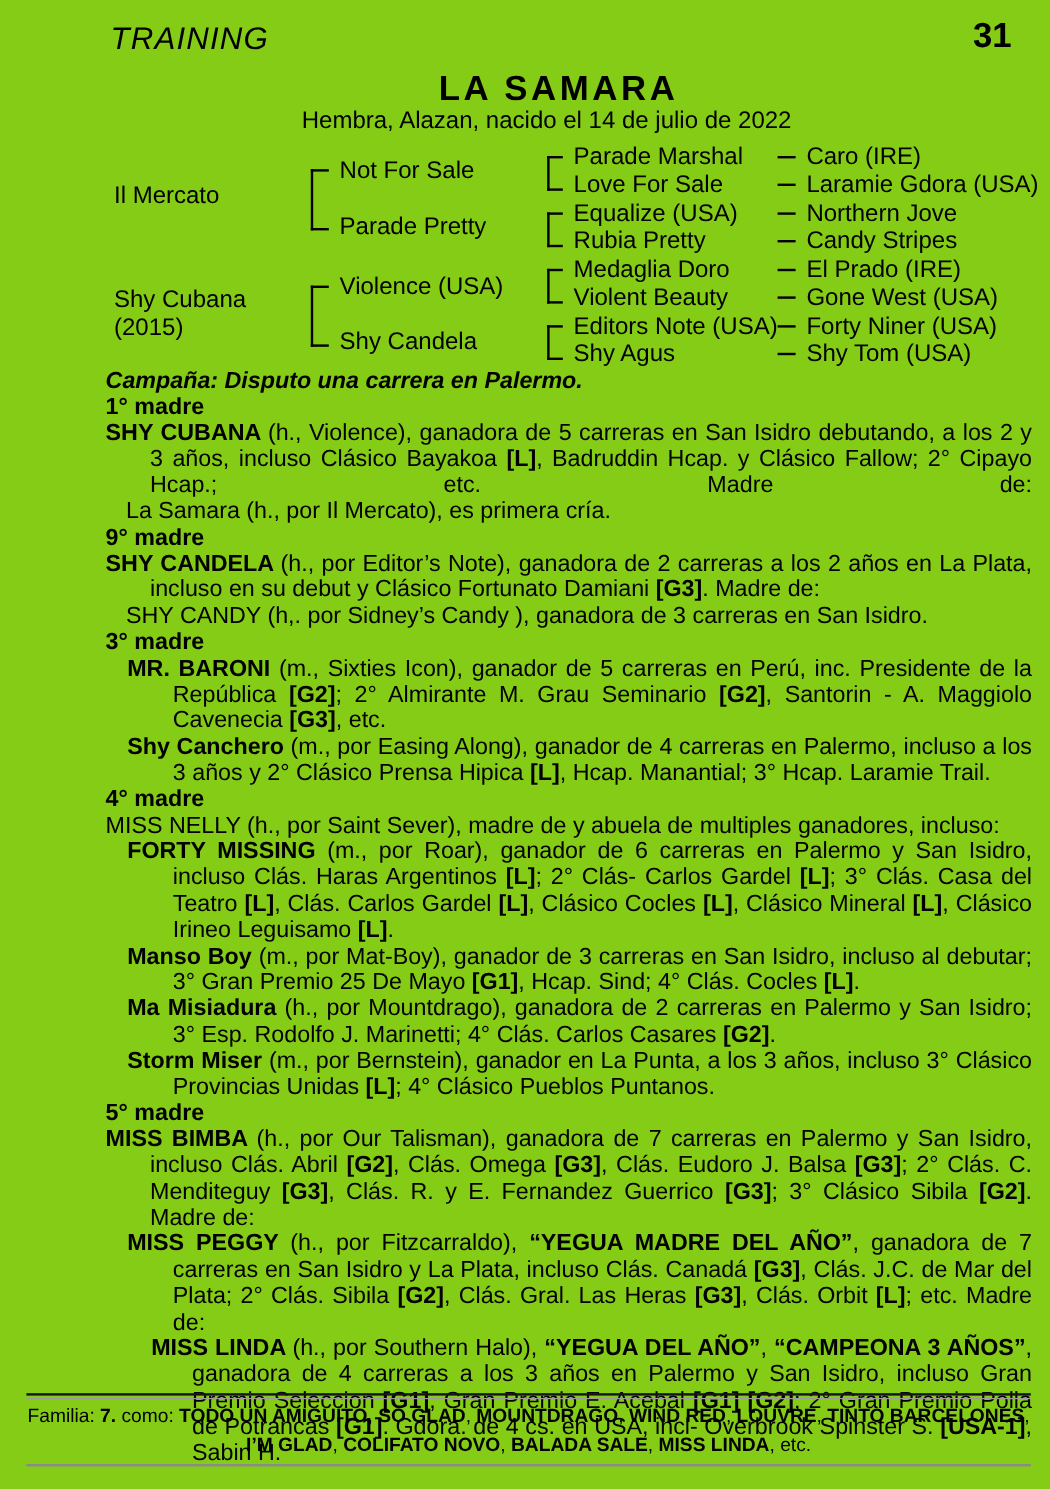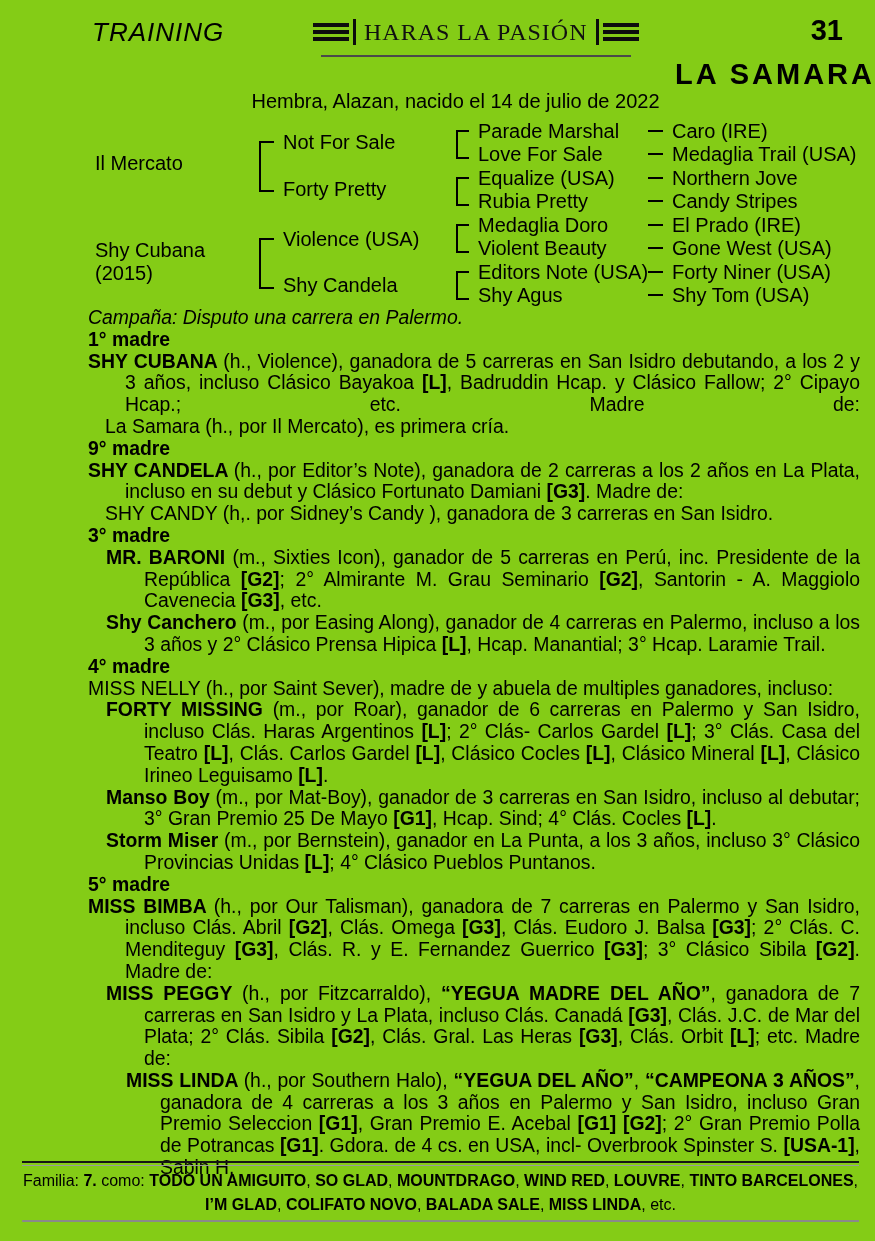--- a/index.html
+++ b/index.html
@@ -13,21 +13,21 @@
   .bars{display:flex;flex-direction:column;justify-content:center;gap:3px;width:36px;}
   .bars i{display:block;height:4px;background:#0d0d0d;}
   .vbar{width:3px;height:26px;background:#0d0d0d;margin:0 4px;}
   .logo-text{font-family:"Liberation Serif",serif;font-size:24px;letter-spacing:1px;
              white-space:nowrap;padding:0 4px;color:#111;}
   .logo-underline{position:absolute;left:8px;right:8px;top:39px;height:0;
                   border-top:2.5px solid #4a4a4a;}
   .pageno{position:absolute;right:32px;top:14px;font-size:29px;font-weight:700;}
 
   
-  .title{position:absolute;left:56px;right:0;top:58px;text-align:right;font-size:29px;
+  .title{position:absolute;left:56px;right:0;top:58px;text-align:center;font-size:29px;
          font-weight:700;letter-spacing:3px;white-space:nowrap;}
   .subtitle{position:absolute;left:36px;right:0;top:90px;text-align:center;font-size:20px;
             white-space:nowrap;}
 
   
   .tree{position:absolute;left:0;top:0;width:875px;height:310px;font-size:20px;}
   .tn{position:absolute;white-space:nowrap;line-height:22px;}
   .br2{position:absolute;left:259px;width:13px;border-left:2px solid #000;
        border-top:2px solid #000;border-bottom:2px solid #000;}
   .br3{position:absolute;left:456px;width:11px;border-left:2px solid #000;
@@ -39,68 +39,52 @@
              line-height:21.8px;}
   .para{text-align:justify;}
   .para.label{font-weight:700;}
   .para.dam{padding-left:37px;text-indent:-37px;}
   .para.jlast{text-align-last:justify;}
   .para.sub{padding-left:17px;}
   .para.prod{padding-left:56px;text-indent:-38px;}
   .para.linda{padding-left:72px;text-indent:-34px;}
   .seg-r{font-weight:400;font-style:normal;}
   .seg-b{font-weight:700;font-style:normal;}
-  .seg-bi{font-weight:400;font-style:italic;margin-top:40px;}
+  .seg-bi{font-weight:700;font-style:italic;margin-top:40px;}
 
   
   .footer-rule{position:absolute;left:22px;right:16px;top:1161px;height:2px;
                border-top:2px solid #151515;border-bottom:1px solid #9a9a9a;}
   .family{position:absolute;left:22px;right:16px;top:1169px;text-align:center;
           font-size:16px;line-height:23.5px;}
   .bottom-rule{position:absolute;left:22px;right:16px;top:1220px;height:0;
                border-top:2px solid #8a8a8a;}
 </style>
 </head>
 <body>
 
 <div class="page">
 
   <div class="training">TRAINING</div>
-  <div class="logo">
-    <span class="bars">
-        <i></i>
-        <i></i>
-        <i></i>
-      </span>
-    <span class="vbar"></span>
-    <span class="logo-text">HARAS LA PASIÓN</span>
-    <span class="vbar"></span>
-    <span class="bars">
-        <i></i>
-        <i></i>
-        <i></i>
-      </span>
-    <div class="logo-underline"></div>
-  </div>
   <div class="pageno">31</div>
 
   <div class="title">LA SAMARA</div>
   <div class="subtitle">Hembra, Alazan, nacido el 14 de julio de 2022</div>
 
   <div class="tree">
 
     <div class="tn" style="left:95px;top:152px">Il Mercato</div>
     <div class="tn" style="left:95px;top:239px">Shy Cubana</div>
     <div class="tn" style="left:95px;top:262px">(2015)</div>
 
     <div class="br2" style="top:141px;height:47px"></div>
     <div class="br2" style="top:238px;height:47px"></div>
 
     <div class="tn" style="left:283px;top:131px">Not For Sale</div>
-    <div class="tn" style="left:283px;top:178px">Forty Pretty</div>
+    <div class="tn" style="left:283px;top:178px">Parade Pretty</div>
     <div class="tn" style="left:283px;top:228px">Violence (USA)</div>
     <div class="tn" style="left:283px;top:274px">Shy Candela</div>
 
     <div class="br3" style="top:130px;height:25px"></div>
     <div class="br3" style="top:177px;height:25px"></div>
     <div class="br3" style="top:224px;height:25px"></div>
     <div class="br3" style="top:271px;height:25px"></div>
 
     <div class="tn" style="left:478px;top:120px">Parade Marshal</div>
     <div class="tn" style="left:478px;top:143px">Love For Sale</div>
@@ -114,21 +98,21 @@
     <div class="dash" style="top:130px"></div>
     <div class="dash" style="top:153px"></div>
     <div class="dash" style="top:177px"></div>
     <div class="dash" style="top:200px"></div>
     <div class="dash" style="top:224px"></div>
     <div class="dash" style="top:247px"></div>
     <div class="dash" style="top:271px"></div>
     <div class="dash" style="top:294px"></div>
 
     <div class="tn" style="left:672px;top:120px">Caro (IRE)</div>
-    <div class="tn" style="left:672px;top:143px">Medaglia Trail (USA)</div>
+    <div class="tn" style="left:672px;top:143px">Laramie Gdora (USA)</div>
     <div class="tn" style="left:672px;top:167px">Northern Jove</div>
     <div class="tn" style="left:672px;top:190px">Candy Stripes</div>
     <div class="tn" style="left:672px;top:214px">El Prado (IRE)</div>
     <div class="tn" style="left:672px;top:237px">Gone West (USA)</div>
     <div class="tn" style="left:672px;top:261px">Forty Niner (USA)</div>
     <div class="tn" style="left:672px;top:284px">Shy Tom (USA)</div>
   </div>
 
   <div class="body-text" id="body-text">
       <div class="para camp"><span class="seg-bi">Campaña: Disputo una carrera en Palermo.</span></div>
@@ -138,20 +122,21 @@
       <div class="para label"><span class="seg-b">9° madre</span></div>
       <div class="para dam"><span class="seg-b">SHY CANDELA </span><span class="seg-r">(h., por Editor’s Note), ganadora de 2 carreras a los 2 años en La Plata, incluso en su debut y Clásico Fortunato Damiani </span><span class="seg-b">[G3]</span><span class="seg-r">. Madre de:</span></div>
       <div class="para sub"><span class="seg-r">SHY CANDY (h,. por Sidney’s Candy ), ganadora de 3 carreras en San Isidro.</span></div>
       <div class="para label"><span class="seg-b">3° madre</span></div>
       <div class="para prod"><span class="seg-b">MR. BARONI </span><span class="seg-r">(m., Sixties Icon), ganador de 5 carreras en Perú, inc. Presidente de la República </span><span class="seg-b">[G2]</span><span class="seg-r">; 2° Almirante M. Grau Seminario </span><span class="seg-b">[G2]</span><span class="seg-r">, Santorin - A. Maggiolo Cavenecia </span><span class="seg-b">[G3]</span><span class="seg-r">, etc.</span></div>
       <div class="para prod"><span class="seg-b">Shy Canchero </span><span class="seg-r">(m., por Easing Along), ganador de 4 carreras en Palermo, incluso a los 3 años y 2° Clásico Prensa Hipica </span><span class="seg-b">[L]</span><span class="seg-r">, Hcap. Manantial; 3° Hcap. Laramie Trail.</span></div>
       <div class="para label"><span class="seg-b">4° madre</span></div>
       <div class="para dam"><span class="seg-r">MISS NELLY (h., por Saint Sever), madre de y abuela de multiples ganadores, incluso:</span></div>
       <div class="para prod"><span class="seg-b">FORTY MISSING </span><span class="seg-r">(m., por Roar), ganador de 6 carreras en Palermo y San Isidro, incluso Clás. Haras Argentinos </span><span class="seg-b">[L]</span><span class="seg-r">; 2° Clás- Carlos Gardel </span><span class="seg-b">[L]</span><span class="seg-r">; 3° Clás. Casa del Teatro </span><span class="seg-b">[L]</span><span class="seg-r">, Clás. Carlos Gardel </span><span class="seg-b">[L]</span><span class="seg-r">, Clásico Cocles </span><span class="seg-b">[L]</span><span class="seg-r">, Clásico Mineral </span><span class="seg-b">[L]</span><span class="seg-r">, Clásico Irineo Leguisamo </span><span class="seg-b">[L]</span><span class="seg-r">.</span></div>
       <div class="para prod"><span class="seg-b">Manso Boy </span><span class="seg-r">(m., por Mat-Boy), ganador de 3 carreras en San Isidro, incluso al debutar; 3° Gran Premio 25 De Mayo </span><span class="seg-b">[G1]</span><span class="seg-r">, Hcap. Sind; 4° Clás. Cocles </span><span class="seg-b">[L]</span><span class="seg-r">.</span></div>
+      <div class="para prod"><span class="seg-b">Ma Misiadura </span><span class="seg-r">(h., por Mountdrago), ganadora de 2 carreras en Palermo y San Isidro; 3° Esp. Rodolfo J. Marinetti; 4° Clás. Carlos Casares </span><span class="seg-b">[G2]</span><span class="seg-r">.</span></div>
       <div class="para prod"><span class="seg-b">Storm Miser </span><span class="seg-r">(m., por Bernstein), ganador en La Punta, a los 3 años, incluso 3° Clásico Provincias Unidas </span><span class="seg-b">[L]</span><span class="seg-r">; 4° Clásico Pueblos Puntanos.</span></div>
       <div class="para label"><span class="seg-b">5° madre</span></div>
       <div class="para dam"><span class="seg-b">MISS BIMBA </span><span class="seg-r">(h., por Our Talisman), ganadora de 7 carreras en Palermo y San Isidro, incluso Clás. Abril </span><span class="seg-b">[G2]</span><span class="seg-r">, Clás. Omega </span><span class="seg-b">[G3]</span><span class="seg-r">, Clás. Eudoro J. Balsa </span><span class="seg-b">[G3]</span><span class="seg-r">; 2° Clás. C. Menditeguy </span><span class="seg-b">[G3]</span><span class="seg-r">, Clás. R. y E. Fernandez Guerrico </span><span class="seg-b">[G3]</span><span class="seg-r">; 3° Clásico Sibila </span><span class="seg-b">[G2]</span><span class="seg-r">. Madre de:</span></div>
       <div class="para prod"><span class="seg-b">MISS PEGGY </span><span class="seg-r">(h., por Fitzcarraldo), </span><span class="seg-b">“YEGUA MADRE DEL AÑO”</span><span class="seg-r">, ganadora de 7 carreras en San Isidro y La Plata, incluso Clás. Canadá </span><span class="seg-b">[G3]</span><span class="seg-r">, Clás. J.C. de Mar del Plata; 2° Clás. Sibila </span><span class="seg-b">[G2]</span><span class="seg-r">, Clás. Gral. Las Heras </span><span class="seg-b">[G3]</span><span class="seg-r">, Clás. Orbit </span><span class="seg-b">[L]</span><span class="seg-r">; etc. Madre de:</span></div>
       <div class="para linda"><span class="seg-b">MISS LINDA </span><span class="seg-r">(h., por Southern Halo), </span><span class="seg-b">“YEGUA DEL AÑO”</span><span class="seg-r">, </span><span class="seg-b">“CAMPEONA 3 AÑOS”</span><span class="seg-r">, ganadora de 4 carreras a los 3 años en Palermo y San Isidro, incluso Gran Premio Seleccion </span><span class="seg-b">[G1]</span><span class="seg-r">, Gran Premio E. Acebal </span><span class="seg-b">[G1] [G2]</span><span class="seg-r">; 2° Gran Premio Polla de Potrancas </span><span class="seg-b">[G1]</span><span class="seg-r">. Gdora. de 4 cs. en USA, incl- Overbrook Spinster S. </span><span class="seg-b">[USA-1]</span><span class="seg-r">, Sabin H. </span></div>
     </div>
 
   <div class="footer-rule"></div>
   <div class="family" id="family-line"><span class="seg-r">Familia: </span><span class="seg-b">7.</span><span class="seg-r"> como: </span><span class="seg-b">TODO UN AMIGUITO</span><span class="seg-r">, </span><span class="seg-b">SO GLAD</span><span class="seg-r">, </span><span class="seg-b">MOUNTDRAGO</span><span class="seg-r">, </span><span class="seg-b">WIND RED</span><span class="seg-r">, </span><span class="seg-b">LOUVRE</span><span class="seg-r">, </span><span class="seg-b">TINTO BARCELONES</span><span class="seg-r">, </span><span class="seg-b">I’M GLAD</span><span class="seg-r">, </span><span class="seg-b">COLIFATO NOVO</span><span class="seg-r">, </span><span class="seg-b">BALADA SALE</span><span class="seg-r">, </span><span class="seg-b">MISS LINDA</span><span class="seg-r">, etc.</span></div>
   <div class="bottom-rule"></div>

